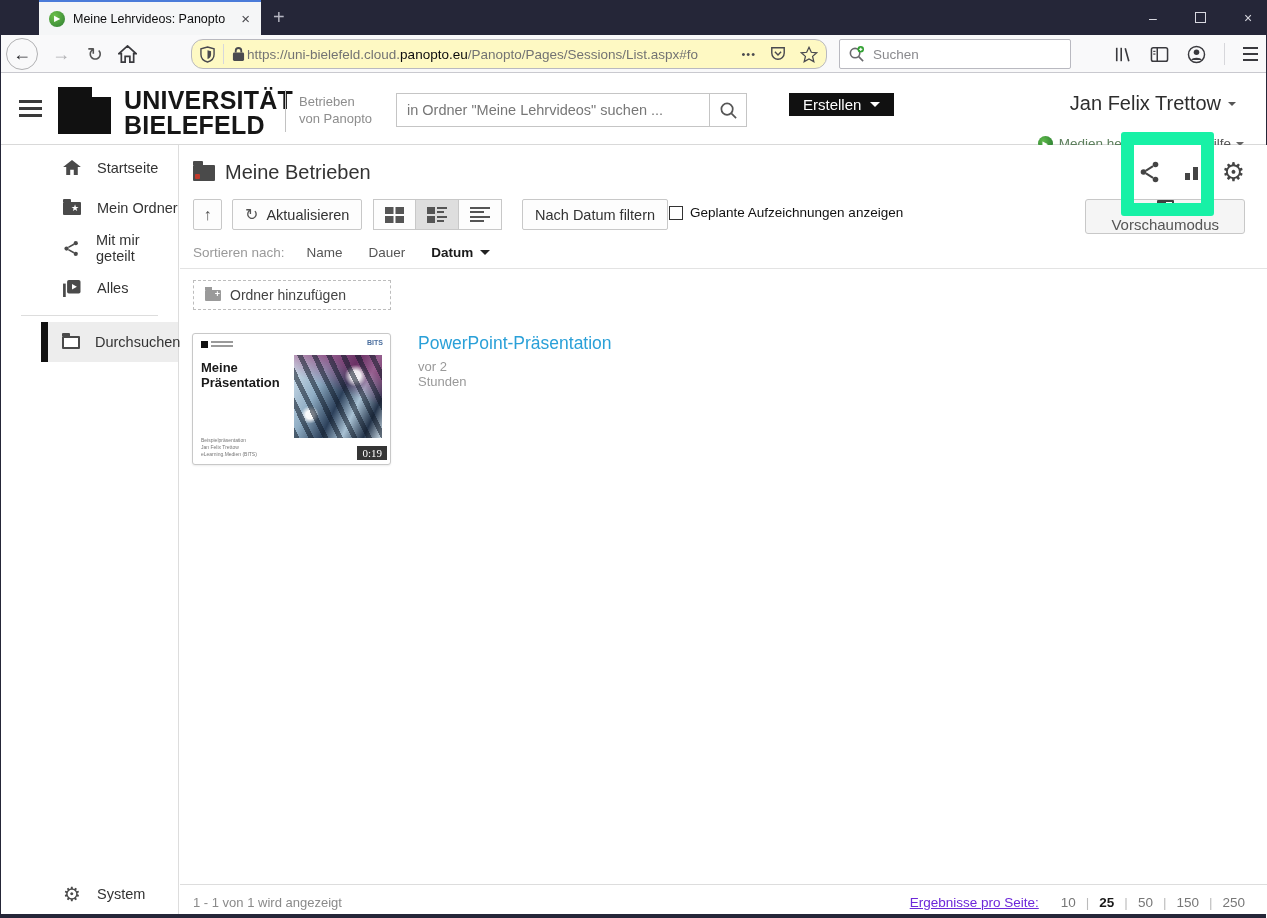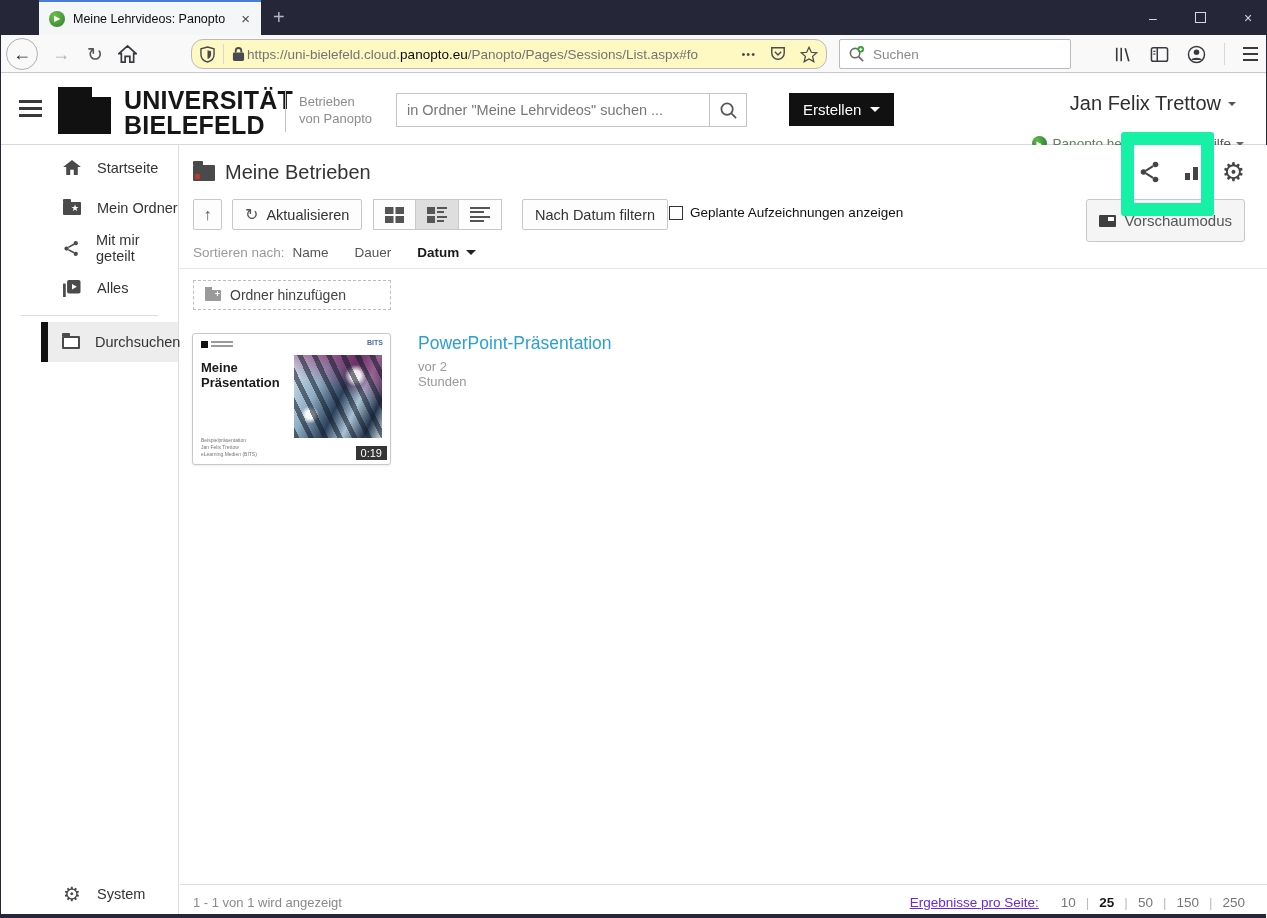--- a/index.html
+++ b/index.html
@@ -45,21 +45,21 @@
   .uni-logo { position:absolute; left:57px; top:12px; width:53px; height:49px; }
   .uni-logo .b1 { position:absolute; left:0; top:2px; width:34px; height:47px; background:#111; }
   .uni-logo .b2 { position:absolute; left:34px; top:12px; width:19px; height:37px; background:#111; }
   .uni-name { position:absolute; left:123px; top:15px; font-size:25px; font-weight:bold; color:#161616; line-height:25px; letter-spacing:0.2px; }
   .header-vsep { position:absolute; left:284px; top:17px; width:1px; height:42px; background:#c2c2c2; }
   .powered { position:absolute; left:298px; top:20px; font-size:13px; color:#8d8d8d; line-height:17px; }
   .folder-search { position:absolute; left:395px; top:20px; width:351px; height:34px; border:1px solid #c5c5c5; background:#fff; display:flex; }
   .folder-search input { flex:1; border:none; outline:none; font-size:14.5px; color:#555; padding:0 10px; font-family:inherit; }
   .folder-search input::placeholder { color:#777; }
   .fs-btn { width:37px; border-left:1px solid #c5c5c5; display:flex; align-items:center; justify-content:center; background:#fff; }
-  .create-btn { position:absolute; left:788px; top:20px; height:33px; background:#111; color:#fff; font-size:15px; display:flex; align-items:center; padding:0 14px; gap:9px; border:none; font-family:inherit; }
+  .create-btn { position:absolute; left:788px; top:20px; height:23px; background:#111; color:#fff; font-size:15px; display:flex; align-items:center; padding:0 14px; gap:9px; border:none; font-family:inherit; }
   .caret-down { width:0; height:0; border-left:5px solid transparent; border-right:5px solid transparent; border-top:5px solid currentColor; display:inline-block; }
   .user-block { position:absolute; right:30px; top:19px; text-align:right; }
   .user-name { font-size:20px; color:#2e2e2e; display:inline-flex; align-items:center; gap:7px; }
   .user-name .caret-down { border-left-width:4px; border-right-width:4px; border-top-width:4px; color:#555; }
   .user-links { position:absolute; right:-8px; top:44px; display:flex; align-items:center; gap:14px; white-space:nowrap; }
   .pan-dl { display:flex; align-items:center; gap:6px; font-size:13.5px; color:#5d7f5d; }
   .pan-icon { width:15px; height:15px; border-radius:50%; background:radial-gradient(circle at 35% 30%, #5db84a, #1f6f2b); color:#fff; font-size:7px; line-height:15px; text-align:center; }
   .help-link { font-size:13.5px; color:#555; display:inline-flex; align-items:center; gap:5px; }
   .help-link .caret-down { border-left-width:4px; border-right-width:4px; border-top-width:4px; color:#666; }
 
@@ -94,26 +94,26 @@
   .refresh-btn { left:39px; }
   .refresh-glyph { font-size:16px; color:#555; line-height:16px; font-family:"DejaVu Sans",sans-serif; }
   .view-group { position:absolute; left:180px; top:0; display:flex; }
   .view-btn { width:43px; height:31px; border:1px solid #c8c8c8; background:#fdfdfd; display:flex; align-items:center; justify-content:center; }
   .view-btn + .view-btn { border-left:none; }
   .view-btn.active { background:#dedede; }
   .filter-btn { left:329px; }
   .chk-row { position:absolute; left:476px; top:6px; display:flex; align-items:center; gap:7px; }
   .chk-box { width:14px; height:14px; border:1.5px solid #333; background:#fff; }
   .chk-label { font-size:13.5px; color:#111; }
-  .preview-btn { position:absolute; right:23px; top:0; height:43px; border:1px solid #c8c8c8; background:#f5f5f5; border-radius:3px; display:flex; align-items:center; gap:8px; padding:0 12px; font-size:15px; color:#555; font-family:inherit; }
+  .preview-btn { position:absolute; right:23px; top:0; height:35px; border:1px solid #c8c8c8; background:#f5f5f5; border-radius:3px; display:flex; align-items:center; gap:8px; padding:0 25px; font-size:15px; color:#555; font-family:inherit;flex-direction:column; }
   .preview-icn { position:relative; width:17px; height:12px; background:#3f3f3f; border-radius:1px; }
   .preview-icn::after { content:""; position:absolute; right:2px; top:2px; width:6px; height:4px; background:#fff; }
 
   .sort-row { position:absolute; left:13px; top:100px; display:flex; align-items:center; font-size:13.5px; }
-  .sort-label { color:#999; margin-right:8px; }
+  .sort-label { color:#999; margin-right:22px; }
   .sort-opt { color:#555; margin-right:26px; }
   .sort-opt.active { color:#1a1a1a; font-weight:bold; display:inline-flex; align-items:center; gap:7px; margin-right:0;text-align:center; }
   .sort-opt.active .caret-down { border-left-width:5px; border-right-width:5px; border-top-width:5px; color:#222; }
   .main-divider { position:absolute; left:0; top:123px; width:100%; height:1px; background:#e3e3e3; }
 
   .add-folder { position:absolute; left:13px; top:135px; width:198px; height:30px; border:1px dashed #bdbdbd; background:#fff; display:flex; align-items:center; gap:9px; padding:0 11px; font-size:14px; color:#444; font-family:inherit; }
   .af-icn { position:relative; width:16px; height:11px; background:#9a9a9a; border-radius:1px; }
   .af-icn::before { content:""; position:absolute; left:0; top:-3px; width:7px; height:3px; background:#9a9a9a; }
   .af-icn::after { content:"+"; position:absolute; right:1px; top:-1px; color:#fff; font-size:9px; font-weight:bold; }
 
@@ -127,21 +127,21 @@
   .th-title { position:absolute; left:8px; top:26px; width:92px; font-size:13px; font-weight:bold; color:#1a1a1a; line-height:15px; }
   .th-photo { position:absolute; left:101px; top:21px; width:88px; height:83px;
     background-image:
       repeating-linear-gradient(64deg, rgba(16,26,40,.55) 0 5px, rgba(255,255,255,0) 5px 13px),
       radial-gradient(circle at 18% 72%, rgba(255,255,255,.95) 0 4px, rgba(255,255,255,0) 9px),
       radial-gradient(circle at 70% 25%, rgba(255,255,255,.9) 0 5px, rgba(255,255,255,0) 11px),
       linear-gradient(200deg, rgba(140,42,106,.65) 0 18%, rgba(140,42,106,0) 45%),
       linear-gradient(115deg, #d6e4ef 0%, #8fadc4 30%, #2c405a 52%, #a9c2d4 68%, #24344a 85%, #cfdfe9 100%);
   }
   .th-footer { position:absolute; left:8px; bottom:6px; font-size:5px; color:#777; line-height:7px; }
-  .th-duration { position:absolute; right:3px; bottom:4px; background:rgba(25,25,25,.88); color:#fff; font-size:11px; padding:1px 5px; }
+  .th-duration { position:absolute; right:3px; bottom:4px; background:rgba(25,25,25,.88); color:#fff; font-size:11px; padding:1px 5px;font-family:Liberation Serif, serif; }
   .video-title { position:absolute; left:226px; top:0px; font-size:17.5px; color:#2aa0d8; white-space:nowrap; }
   .video-time { position:absolute; left:226px; top:26px; font-size:13px; color:#999; }
 
   
   .main-footer { position:absolute; left:0; bottom:0; width:100%; height:34px; border-top:1px solid #ddd; }
   .result-count { position:absolute; left:13px; top:10px; font-size:13px; color:#8a8a8a; }
   .per-page { position:absolute; right:23px; top:10px; font-size:13.5px; color:#777; display:flex; align-items:center; gap:10px; }
   .per-page .lbl { color:#6d28d9; margin-right:12px;text-decoration:underline; }
   .pp-opt { color:#777; }
   .pp-opt.selected { color:#1a1a1a; font-weight:bold; }
@@ -278,21 +278,21 @@
       <span class="caret-down" style="color:#fff;"></span>
     </button>
     <div class="user-block">
       <span class="user-name">
         <span>Jan Felix Trettow</span>
         <span class="caret-down"></span>
       </span>
       <div class="user-links">
         <span class="pan-dl">
           <span class="pan-icon">▶</span>
-          <span>Panopto herunterladen</span>
+          <span>Medien herunterladen</span>
         </span>
         <span class="help-link">
           <span>Hilfe</span>
           <span class="caret-down"></span>
         </span>
       </div>
     </div>
   </div>
 
   <div class="sidebar">

